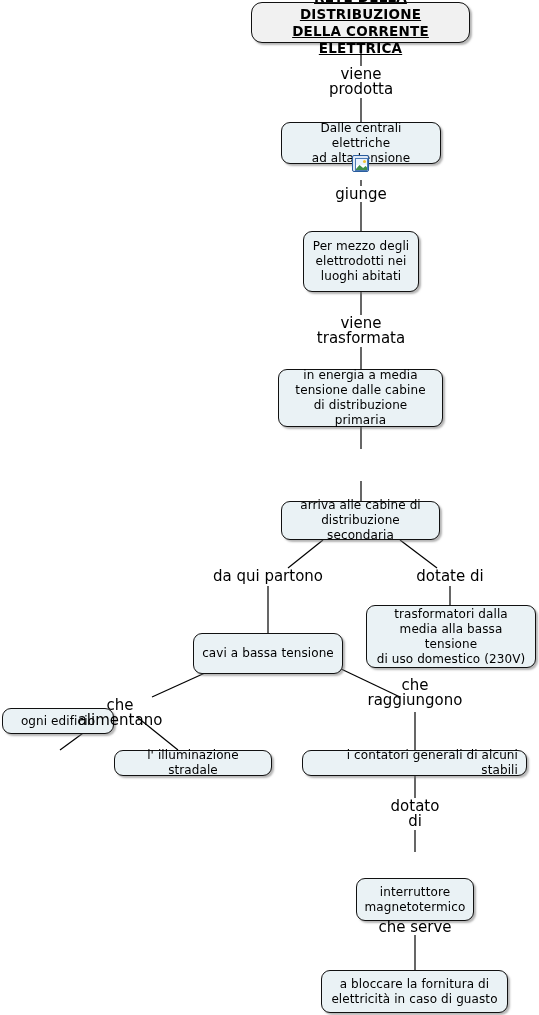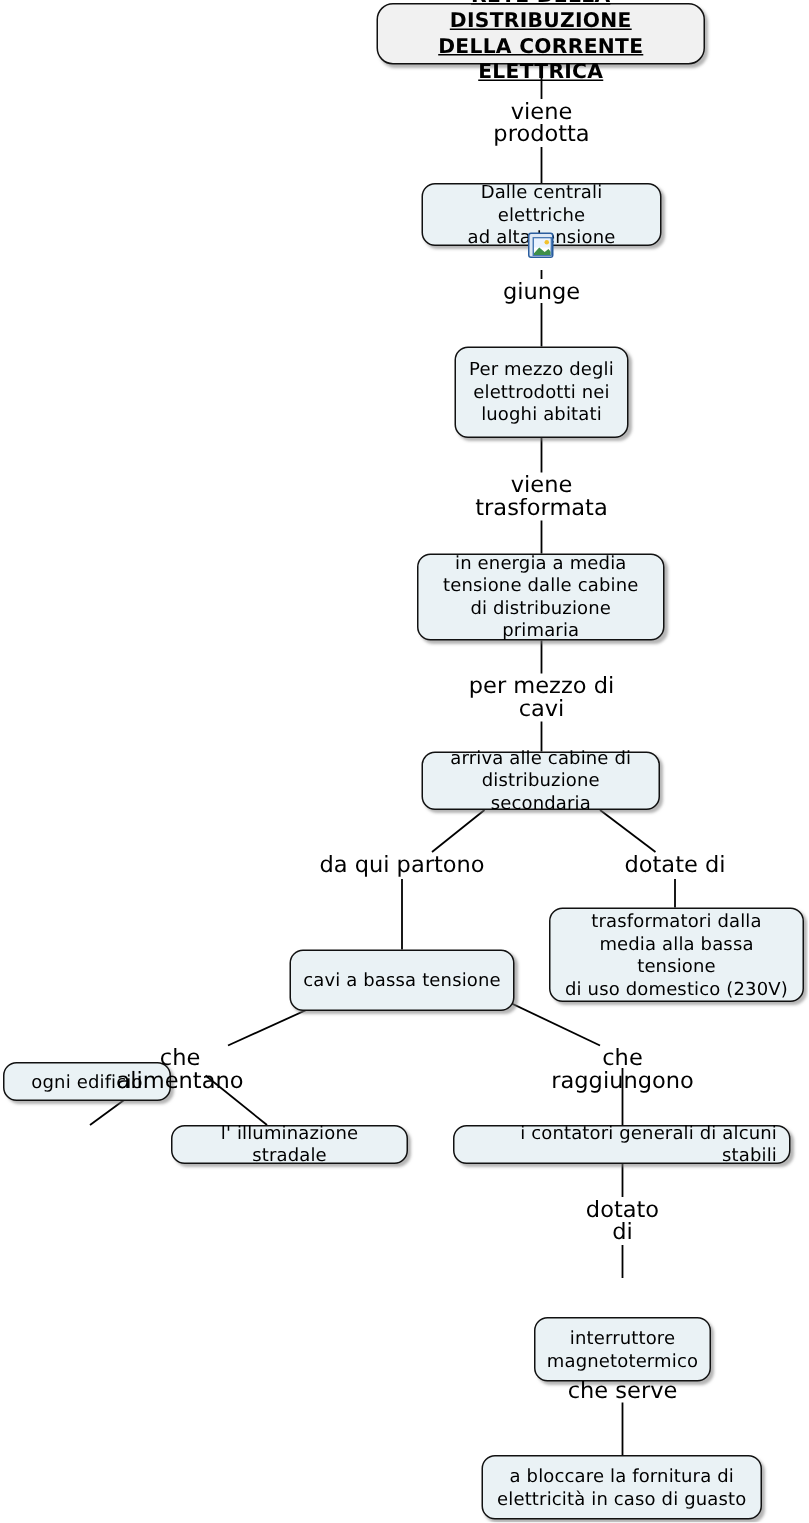--- a/index.html
+++ b/index.html
@@ -171,30 +171,28 @@
 elettricità in caso di guasto</div>
 
   <div class="edge-label" style="left:361px; top:67px;">viene
 prodotta</div>
 
   <div class="edge-label" style="left:361px; top:187px;">giunge</div>
 
   <div class="edge-label" style="left:361px; top:316px;">viene
 trasformata</div>
 
-  <div class="edge-label" style="left:361px; top:450px;">per mezzo di
-cavi</div>
 
   <div class="edge-label" style="left:268px; top:569px;">da qui partono</div>
 
   <div class="edge-label" style="left:450px; top:569px;">dotate di</div>
 
   <div class="edge-label" style="left:120px; top:698px;">che
 alimentano</div>
 
-  <div class="edge-label" style="left:415px; top:698px;">che raggiungono</div>
+  <div class="edge-label" style="left:415px; top:678px;">che raggiungono</div>
 
   <div class="edge-label" style="left:415px; top:799px;">dotato
 di</div>
 
   <div class="edge-label" style="left:415px; top:920px;">che serve</div>
 
 </div>
 
 </body></html>

